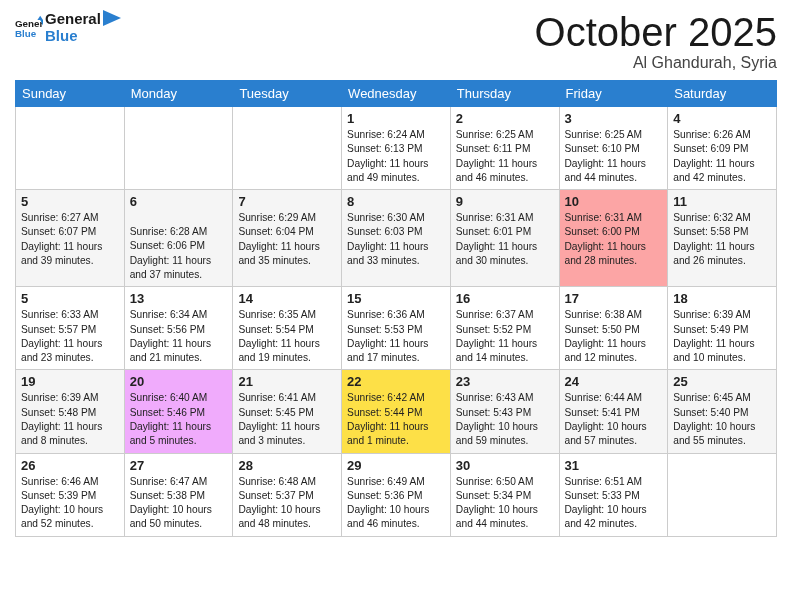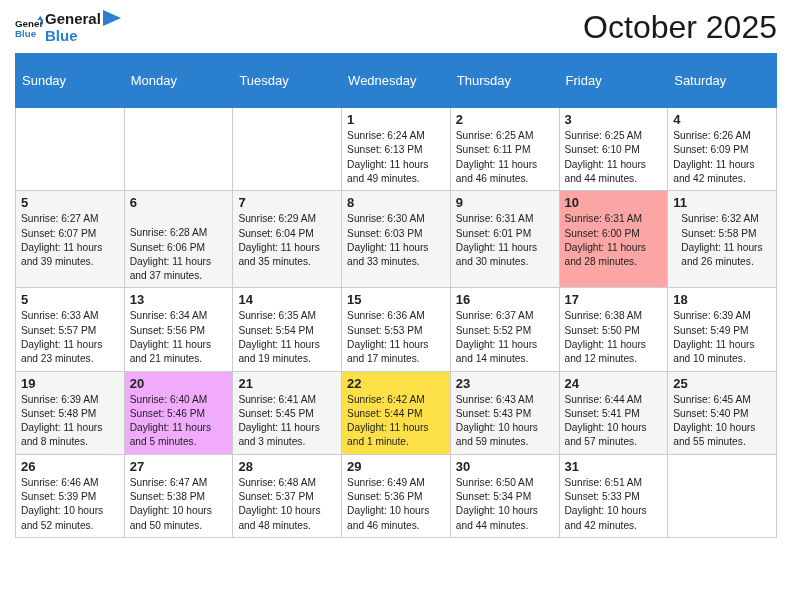--- a/index.html
+++ b/index.html
@@ -28,39 +28,39 @@
     }
     .logo-icon {
       width: 28px;
       height: 28px;
       margin-right: 2px;
     }
     .title-block {
       text-align: right;
     }
     .month-title {
-      font-size: 32px;
+      font-size: 40px;
       font-weight: 300;
       color: #1a1a1a;
       line-height: 1.1;
     }
     .location-title {
       font-size: 16px;
       color: #444;
     }
     .calendar {
       width: 100%;
       border-collapse: collapse;
       table-layout: fixed;
     }
     .calendar th {
       background: #2a7fcf;
       color: #fff;
       text-align: left;
-      padding: 19px 6px;
+      padding: 5px 6px;
       font-size: 13px;
       font-weight: normal;
       border: 1px solid #2a7fcf;
     }
     .calendar td {
       border: 1px solid #ccc;
       vertical-align: top;
       padding: 4px 5px;
       font-size: 10.2px;
       color: #222;
@@ -98,20 +98,21 @@
       <div>
         <div style="font-size:15px;font-weight:bold;color:#1a1a1a;">General</div>
         <div style="font-size:15px;font-weight:bold;color:#2a7fcf;">Blue</div>
       </div>
       <svg width="20" height="24" viewBox="0 0 20 24" style="margin-left:2px;margin-top:-10px">
         <polygon points="0,0 18,8 0,16" fill="#2a7fcf"></polygon>
       </svg>
     </div>
     <div class="title-block">
       <div class="month-title">October 2025</div>
+      <div class="location-title">Al Ghandurah, Syria</div>
     </div>
   </div>
 
   <table class="calendar">
     <thead>
       <tr id="thead-row">
           <th>Sunday</th>
           <th>Monday</th>
           <th>Tuesday</th>
           <th>Wednesday</th>
@@ -192,21 +193,21 @@
           </td>
           <td style="background: #fca5a5;">
             <span class="day-num">10</span>
             <div class="cell-info" style="white-space: pre-line;">Sunrise: 6:31 AM
 Sunset: 6:00 PM
 Daylight: 11 hours
 and 28 minutes.</div>
           </td>
           <td style="background: rgb(245, 245, 245);">
             <span class="day-num">11</span>
-            <div class="cell-info" style="white-space: pre-line; margin-left: 8px;">Sunrise: 6:32 AM
+            <div class="cell-info" style="white-space: pre-line;">Sunrise: 6:32 AM
 Sunset: 5:58 PM
 Daylight: 11 hours
 and 26 minutes.</div>
           </td>
         </tr>
         <tr>
           <td>
             <span class="day-num">5</span>
             <div class="cell-info" style="white-space: pre-line;">Sunrise: 6:33 AM
 Sunset: 5:57 PM

